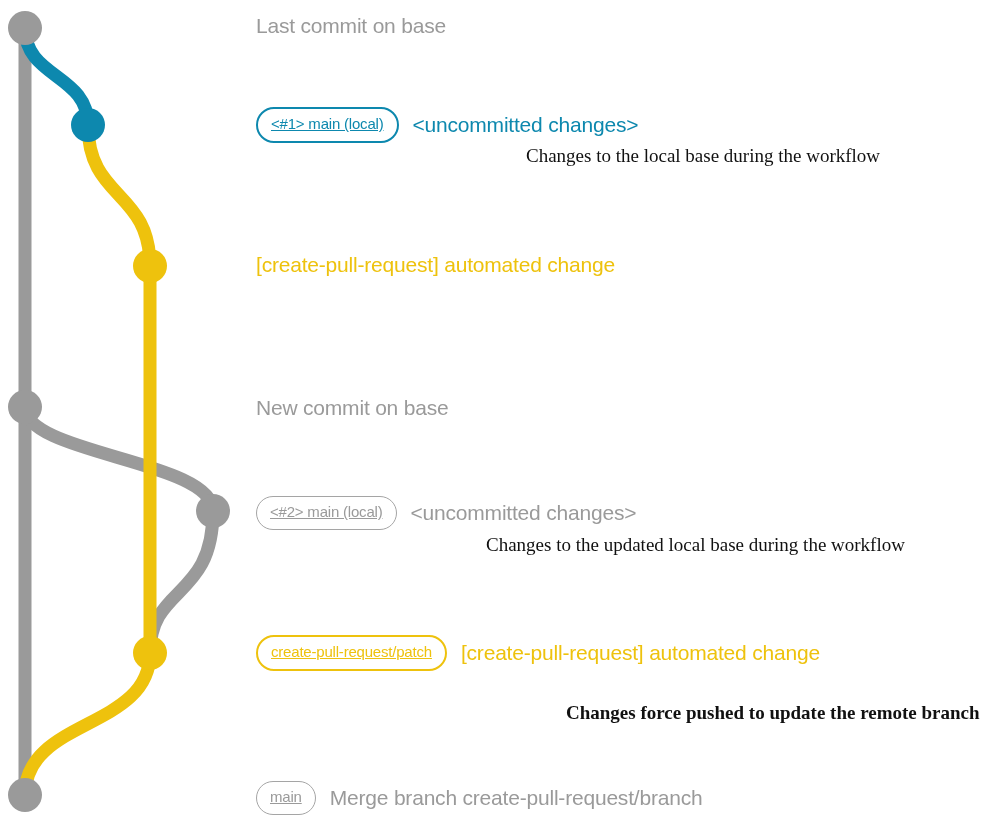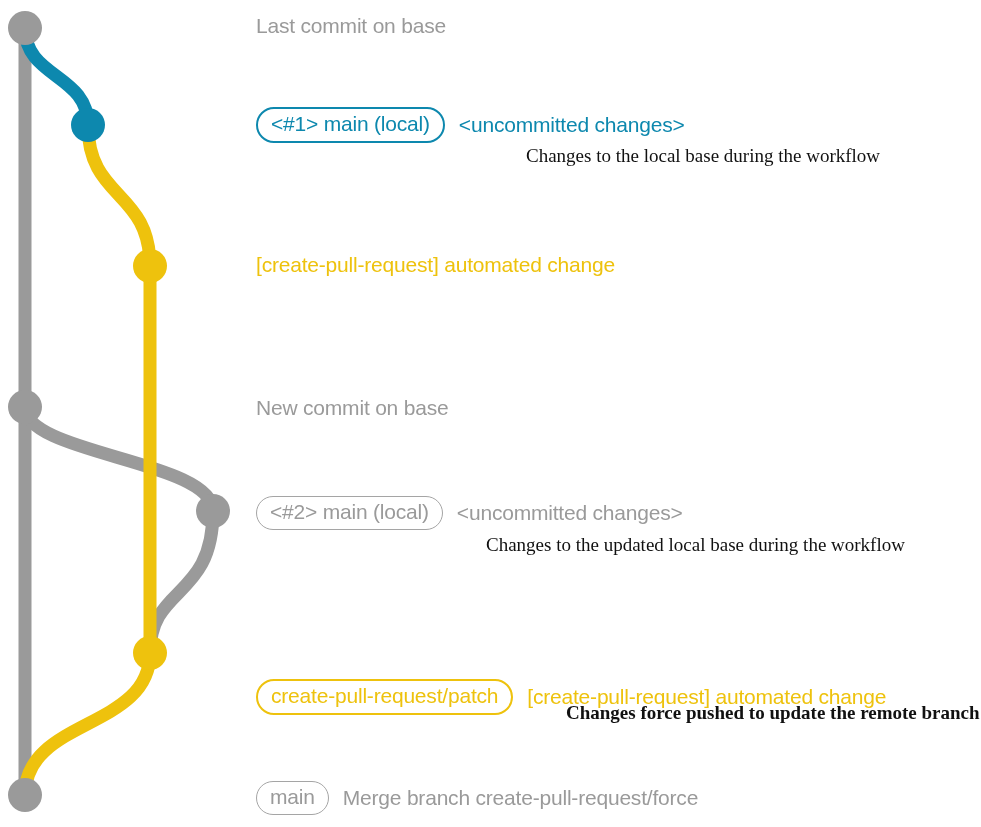--- a/index.html
+++ b/index.html
@@ -42,24 +42,25 @@
     white-space: nowrap;
   }
 
   .pill {
     display: inline-flex;
     align-items: center;
     justify-content: center;
     border-radius: 999px;
     box-sizing: border-box;
     padding: 4px 13px 6px 13px;
-    font-size: 21px;
+    font-size: 15px;
     line-height: 22px;
     letter-spacing: -0.2px;
     background: #ffffff;
+    text-decoration: underline;
   }
   .pill.blue   { border: 2px solid #0d88ae;   color: #0d88ae; }
   .pill.gray   { border: 1.6px solid #a5a5a5; color: #9a9a9a; }
   .pill.yellow { border: 2px solid #eec20d;   color: #eec20d; }
 
   .commit-msg {
     font-size: 21px;
     line-height: 22px;
     letter-spacing: -0.2px;
     margin-left: 14px;
@@ -129,24 +130,24 @@
   <div class="plain-label yellow" style="left:256px; top:254px;">[create-pull-request] automated change</div>
 
   <div class="plain-label gray" style="left:256px; top:397px;">New commit on base</div>
 
   <div class="row" style="left:256px; top:496px;">
     <span class="pill gray">&lt;#2&gt; main (local)</span>
     <span class="commit-msg gray">&lt;uncommitted changes&gt;</span>
   </div>
   <div class="note" style="left:486px; top:534px;">Changes to the updated local base during the workflow</div>
 
-  <div class="row" style="left:256px; top:635px;margin-top:44px;">
+  <div class="row" style="left:256px; top:635px;">
     <span class="pill yellow">create-pull-request/patch</span>
     <span class="commit-msg yellow">[create-pull-request] automated change</span>
   </div>
   <div class="note" style="left:566px; top:702px;font-weight:bold;">Changes force pushed to update the remote branch</div>
 
   <div class="row" style="left:256px; top:781px;text-align:center;">
     <span class="pill gray">main</span>
-    <span class="commit-msg gray">Merge branch create-pull-request/force</span>
+    <span class="commit-msg gray">Merge branch create-pull-request/branch</span>
   </div>
 
 </div>
 
 </body></html>

